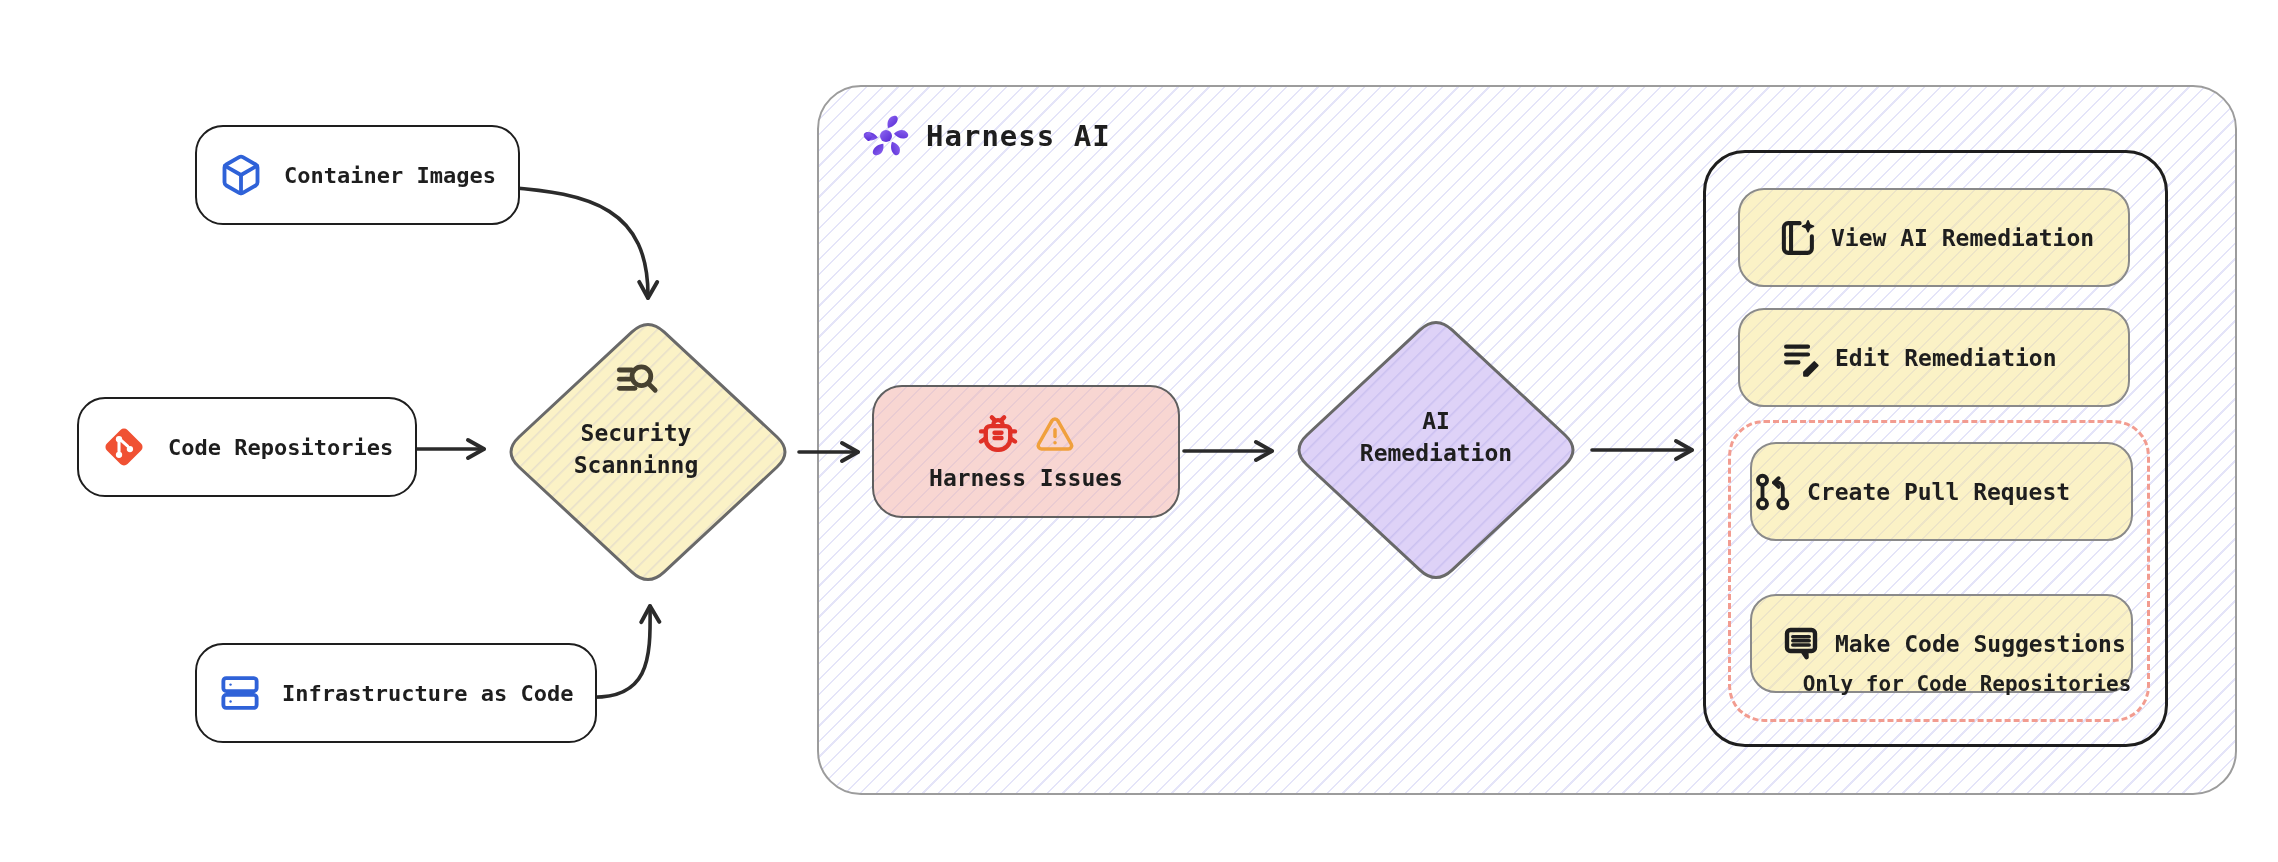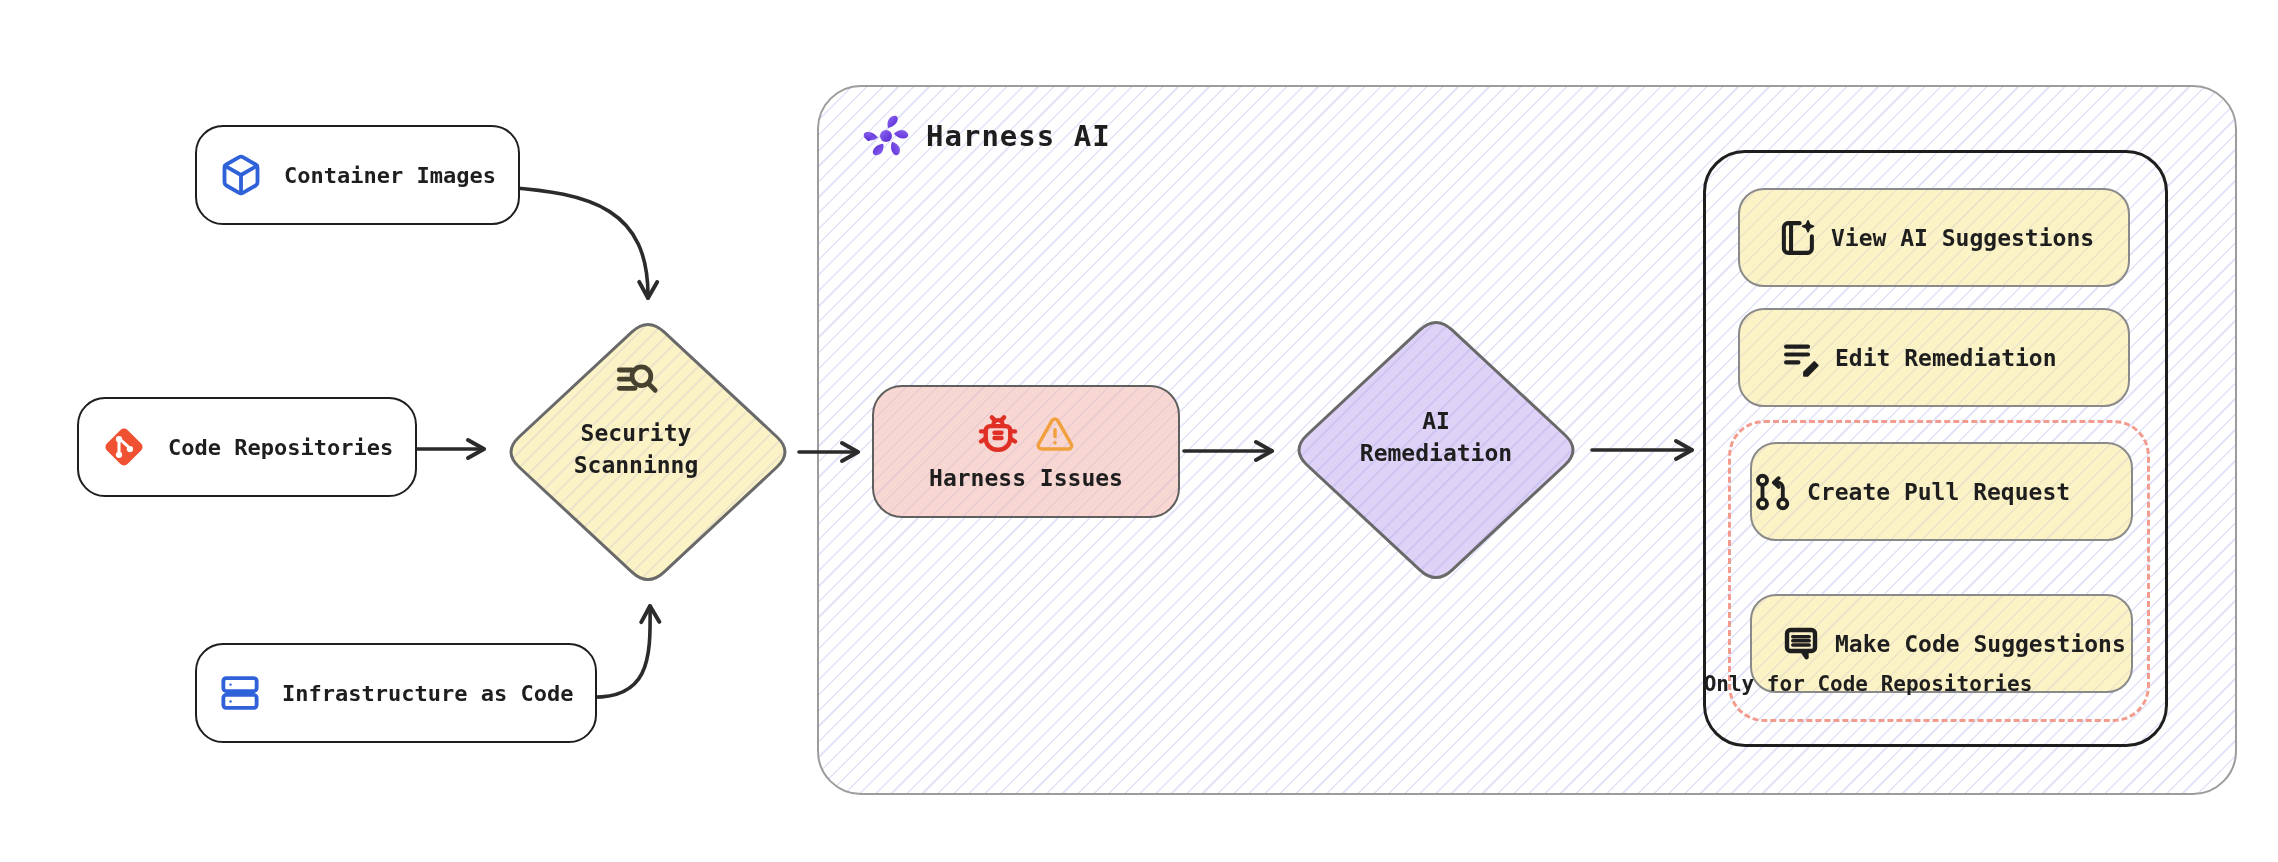--- a/index.html
+++ b/index.html
@@ -193,21 +193,21 @@
   <div class="abs actions-frame" style="left:1703px;top:150px;width:465px;height:597px;"></div>
 
   <div class="abs abtn" style="left:1738px;top:188px;width:392px;padding-left:36px;">
     <span class="ic">
       <svg width="42" height="42" viewBox="0 0 24 24" fill="none" stroke="#1e1e1e" stroke-width="2.3" stroke-linecap="round" stroke-linejoin="round">
         <path d="M13.5 3.5H7A2.5 2.5 0 0 0 4.5 6v12A2.5 2.5 0 0 0 7 20.5h11a2.5 2.5 0 0 0 2.5-2.5v-7"></path>
         <path d="M8.6 3.5v17"></path>
         <path d="M18.3 2.2 19.2 4.4 21.4 5.3 19.2 6.2 18.3 8.4 17.4 6.2 15.2 5.3 17.4 4.4Z" fill="#1e1e1e" stroke="#1e1e1e" stroke-width="1"></path>
       </svg>
     </span>
-    <span>View AI Suggestions</span>
+    <span>View AI Remediation</span>
   </div>
 
   <div class="abs abtn" style="left:1738px;top:308px;width:392px;padding-left:40px;">
     <span class="ic">
       <svg width="42" height="42" viewBox="0 0 24 24" fill="none" stroke="#1e1e1e" stroke-width="2.4" stroke-linecap="round">
         <path d="M3.5 5.5h12.5M3.5 10h12.5M3.5 14.5h7"></path>
         <path d="M13.8 20.2 19.6 14.4l1.9 1.9-5.8 5.8h-1.9Z" fill="#1e1e1e" stroke="#1e1e1e" stroke-width="1.2" stroke-linejoin="round"></path>
       </svg>
     </span>
     <span>Edit Remediation</span>
@@ -232,15 +232,15 @@
   <div class="abs abtn" style="left:1750px;top:558px;width:383px;padding-left:28px;margin-top:36px;">
     <span class="ic">
       <svg width="42" height="42" viewBox="0 0 24 24" fill="none" stroke="#1e1e1e" stroke-width="2.5" stroke-linejoin="round">
         <path d="M4 6a2 2 0 0 1 2-2h12a2 2 0 0 1 2 2v8a2 2 0 0 1-2 2h-5.2l2.4 3.6-.2-3.6H6a2 2 0 0 1-2-2Z"></path>
         <path d="M7.3 7.8h9.4M7.3 10.2h9.4M7.3 12.6h9.4" stroke-width="2" stroke-linecap="round"></path>
       </svg>
     </span>
     <span>Make Code Suggestions</span>
   </div>
 
-  <div class="abs group-note" style="left:1657px;top:672px;width:422px;">Only for Code Repositories</div>
+  <div class="abs group-note" style="left:1756px;top:672px;width:422px;">Only for Code Repositories</div>
 
 </div>
 
 </body></html>

